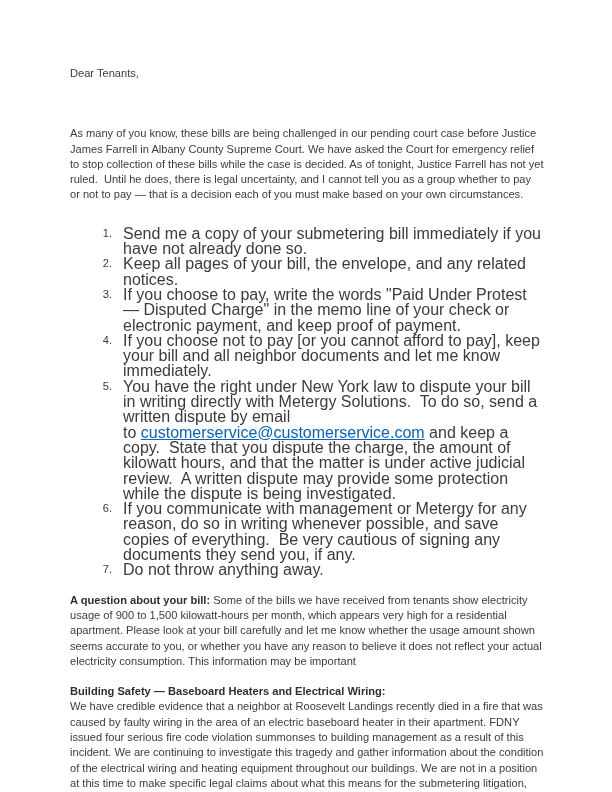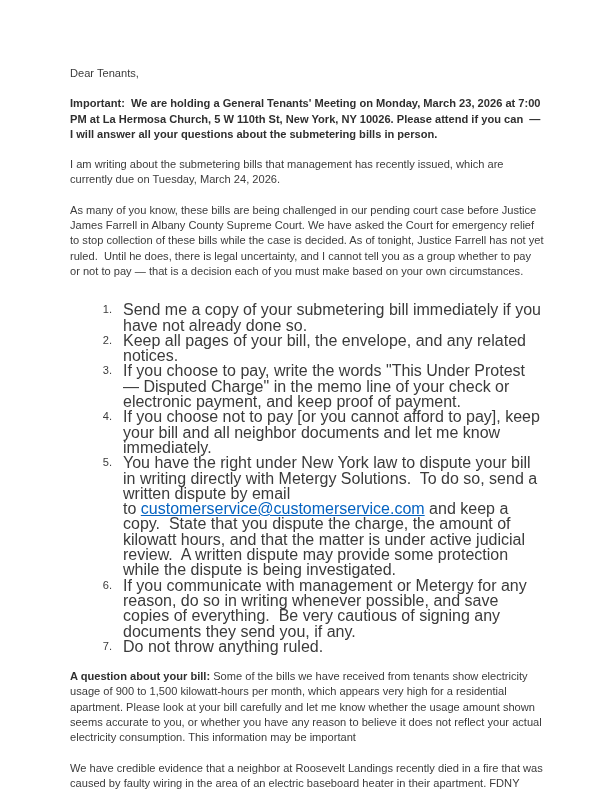--- a/index.html
+++ b/index.html
@@ -91,50 +91,49 @@
 </head>
 <body>
 
 <div class="page">
   <div class="doc-body">
 
     <p class="para-block">Dear Tenants,</p>
 
     <div class="gap"></div>
 
-    <p class="para-block bold">Important:  We are holding a General Tenants' Meeting on Monday, March 23, 2026 at 7:00 PM at La Hermosa Church, 5 W 110th St, New York, NY 10026. Please attend if you can  —  I will answer all your questions about the submetering bills in person.</p>
 
     <div class="gap"></div>
 
-    <p class="para-block">I am writing about the submetering bills that management has recently issued, which are currently due on Tuesday, March 24, 2026.</p>
 
     <div class="gap"></div>
 
     <p class="para-block">As many of you know, these bills are being challenged in our pending court case before Justice James Farrell in Albany County Supreme Court. We have asked the Court for emergency relief to stop collection of these bills while the case is decided. As of tonight, Justice Farrell has not yet ruled.  Until he does, there is legal uncertainty, and I cannot tell you as a group whether to pay or not to pay — that is a decision each of you must make based on your own circumstances.</p>
 
     <div class="gap"></div>
 
 
     <div class="gap-sm"></div>
 
     <div class="list-wrap">
       <ol class="steps">
         <li>Send me a copy of your submetering bill immediately if you have not already done so.</li>
         <li>Keep all pages of your bill, the envelope, and any related notices.</li>
-        <li>If you choose to pay, write the words "This Under Protest — Disputed Charge" in the memo line of your check or electronic payment, and keep proof of payment.</li>
+        <li>If you choose to pay, write the words "Paid Under Protest — Disputed Charge" in the memo line of your check or electronic payment, and keep proof of payment.</li>
         <li>If you choose not to pay [or you cannot afford to pay], keep your bill and all neighbor documents and let me know immediately.</li>
         <li><span class="nowrap-seg">You have the right under New York law to dispute your bill in writing directly with Metergy Solutions.  To do so, send a written dispute by email
 to </span><a class="maillink" href="#">customerservice@customerservice.com</a><span class="nowrap-seg"> and keep a copy.  State that you dispute the charge, the amount of kilowatt hours, and that the matter is under active judicial review.  A written dispute may provide some protection while the dispute is being investigated.</span></li>
         <li>If you communicate with management or Metergy for any reason, do so in writing whenever possible, and save copies of everything.  Be very cautious of signing any documents they send you, if any.</li>
-        <li>Do not throw anything ruled.</li>
+        <li>Do not throw anything away.</li>
       </ol>
     </div>
 
     <div class="gap"></div>
 
     <p class="para-block"><span class="strong-lead">A question about your bill:</span><span> Some of the bills we have received from tenants show electricity usage of 900 to 1,500 kilowatt-hours per month, which appears very high for a residential apartment. Please look at your bill carefully and let me know whether the usage amount shown seems accurate to you, or whether you have any reason to believe it does not reflect your actual electricity consumption. This information may be important</span></p>
 
     <div class="gap"></div>
 
+    <p class="para-block bold">Building Safety — Baseboard Heaters and Electrical Wiring:</p>
     <p class="para-block">We have credible evidence that a neighbor at Roosevelt Landings recently died in a fire that was caused by faulty wiring in the area of an electric baseboard heater in their apartment. FDNY issued four serious fire code violation summonses to building management as a result of this incident. We are continuing to investigate this tragedy and gather information about the condition of the electrical wiring and heating equipment throughout our buildings. We are not in a position at this time to make specific legal claims about what this means for the submetering litigation, but we are looking into it carefully and taking it very seriously.</p>
 
   </div>
 </div>
 
 </body></html>

